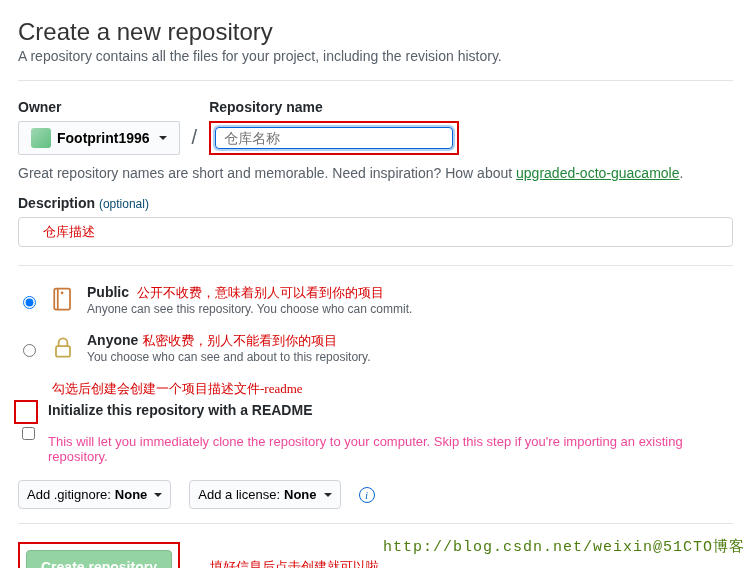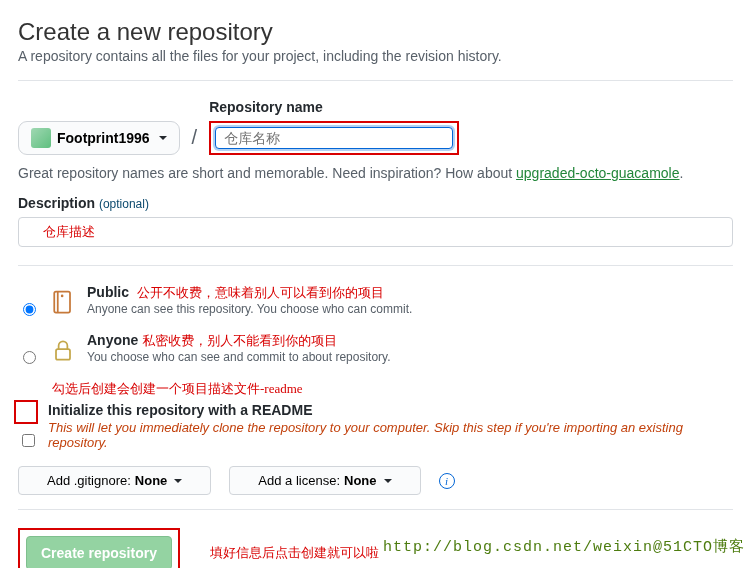--- a/index.html
+++ b/index.html
@@ -18,50 +18,50 @@
     color: #333;
   }
   .subtitle { color: #586069; font-size: 14px; margin: 0 0 16px 0; }
   hr { border: none; border-top: 1px solid #e1e4e8; margin: 6px 0 18px 0; }
   .row { display: flex; align-items: flex-end; gap: 8px; }
   .col { display: flex; flex-direction: column; }
   label.field-label { font-weight: 600; font-size: 14px; margin-bottom: 6px; }
   .owner-btn {
     display: inline-flex; align-items: center; gap: 6px;
     padding: 6px 12px; background: #fafbfc;
-    border: 1px solid #d1d5da; border-radius: 9px;
+    border: 1px solid #d1d5da; border-radius: 2px;
     font-size: 14px; font-weight: 600; cursor: pointer;
   }
   .avatar { width: 20px; height: 20px; border-radius: 3px; background: linear-gradient(135deg,#a0d8b3,#5fbf7f); display:inline-block;}
   .caret { width: 0; height: 0; border-left: 4px solid transparent; border-right: 4px solid transparent; border-top: 4px solid #24292e; margin-left: 3px;}
   .slash { font-size: 20px; font-weight: 300; margin: 0 4px 6px 4px; color: #586069;}
   .repo-input {
     width: 238px; padding: 2px 8px; font-size: 14px;
     border: 1px solid #0366d6; border-radius: 4px;
     outline: none; box-shadow: 0 0 0 2px rgba(3,102,214,.3);
   }
   .red-box { border: 2px solid #d80000; padding: 4px; }
   .anno { color: #d80000; font-family: SimSun, serif; font-size: 13px; }
   .hint { color: #586069; margin: 10px 0 14px; }
   .link-green { color: #22863a; text-decoration: underline; }
   .optional { color: #0c4a6e; font-weight: 400; font-size: 12px; }
   .desc-input {
     width: 100%; padding: 6px 24px; font-size: 13px;
     border: 1px solid #d1d5da; border-radius: 4px;
     color: #d80000; font-family: SimSun, serif;
   }
-  .radio-block, .check-block { display: flex; align-items: flex-end; gap: 10px; margin-bottom: 16px; }
+  .radio-block, .check-block { display: flex; align-items: center; gap: 10px; margin-bottom: 16px; }
   .radio-block input, .check-block input { margin-top: 4px; }
   .vis-icon { width: 28px; flex-shrink: 0; margin-top: -2px; }
   .vis-title { font-weight: 600; font-size: 14px; }
   .vis-sub { color: #586069; font-size: 12px; }
-  .check-sub { color: #c2410c; font-size: 13px; margin-top: 2px; font-style: italic; }
+  .check-sub { color: #ec4899; font-size: 13px; margin-top: 16px; }
   .btn-default {
     display: inline-flex; align-items: center; gap: 4px;
-    padding: 6px 28px; background: #fafbfc;
+    padding: 6px 8px; background: #fafbfc;
     border: 1px solid #d1d5da; border-radius: 4px;
     font-size: 13px; cursor: pointer;
   }
   .btn-default strong { font-weight: 600; }
   .btn-row { display: flex; align-items: center; gap: 18px; margin: 6px 0 14px; }
   .btn-primary {
     padding: 8px 14px; background: #94d3a2;
     border: 1px solid #7fbf8e; border-radius: 4px;
     color: #fff; font-weight: 600; font-size: 14px; cursor: pointer;
   }
@@ -80,20 +80,21 @@
 <body>
 
 
 
 <h1>Create a new repository</h1>
 <p class="subtitle">A repository contains all the files for your project, including the revision history.</p>
 <hr>
 
 <div class="row" style="align-items: flex-end;">
   <div class="col">
+    <label class="field-label">Owner</label>
     <button class="owner-btn">
       <span class="avatar"></span>
       <span>Footprint1996</span>
       <span class="caret"></span>
     </button>
   </div>
   <span class="slash">/</span>
   <div class="col">
     <label class="field-label">Repository name</label>
     <div class="red-box" style="padding:4px 4px;">
@@ -131,21 +132,21 @@
 
 <div class="radio-block">
   <input type="radio" name="vis" style="">
   <svg class="vis-icon" viewBox="0 0 32 32">
     <rect x="8" y="15" width="16" height="12" fill="none" stroke="#c4a74b" stroke-width="2" rx="2"></rect>
     <path d="M11 15 v-4 a5 5 0 0 1 10 0 v4" fill="none" stroke="#c4a74b" stroke-width="2"></path>
   </svg>
   <div>
     <span class="vis-title">Anyone</span>
     <span class="anno">私密收费，别人不能看到你的项目</span>
-    <div class="vis-sub">You choose who can see and commit to about repository.</div>
+    <div class="vis-sub">You choose who can see and about to this repository.</div>
   </div>
 </div>
 
 <div class="anno" style="margin:0 0 4px 34px;">勾选后创建会创建一个项目描述文件-readme</div>
 <div class="check-block" style="position:relative;">
   <span class="red-box" style="position:absolute; left:-4px; top:-2px; width:24px; height:24px; padding:0;"></span>
   <input type="checkbox" style="">
   <div>
     <div class="vis-title" style="font-weight:600;">Initialize this repository with a README</div>
     <div class="check-sub">This will let you immediately clone the repository to your computer. Skip this step if you're importing an existing repository.</div>

